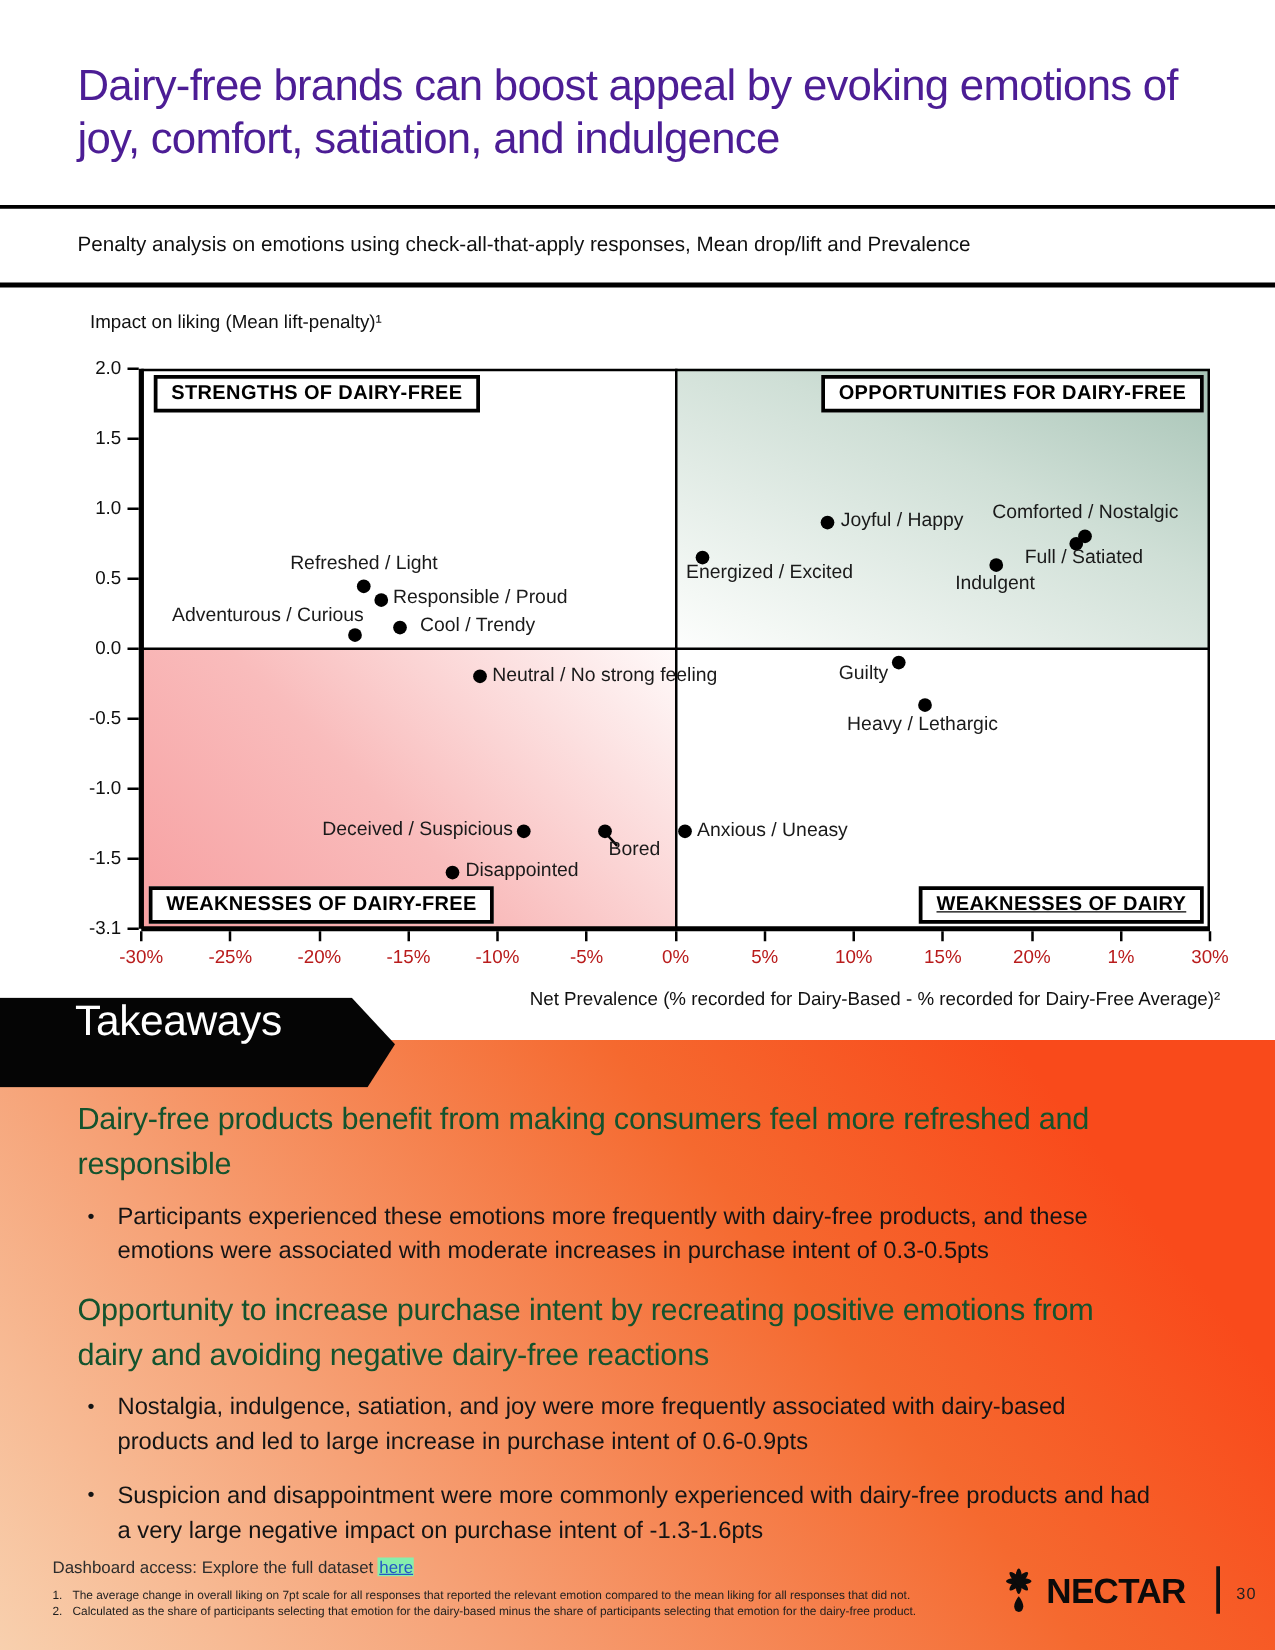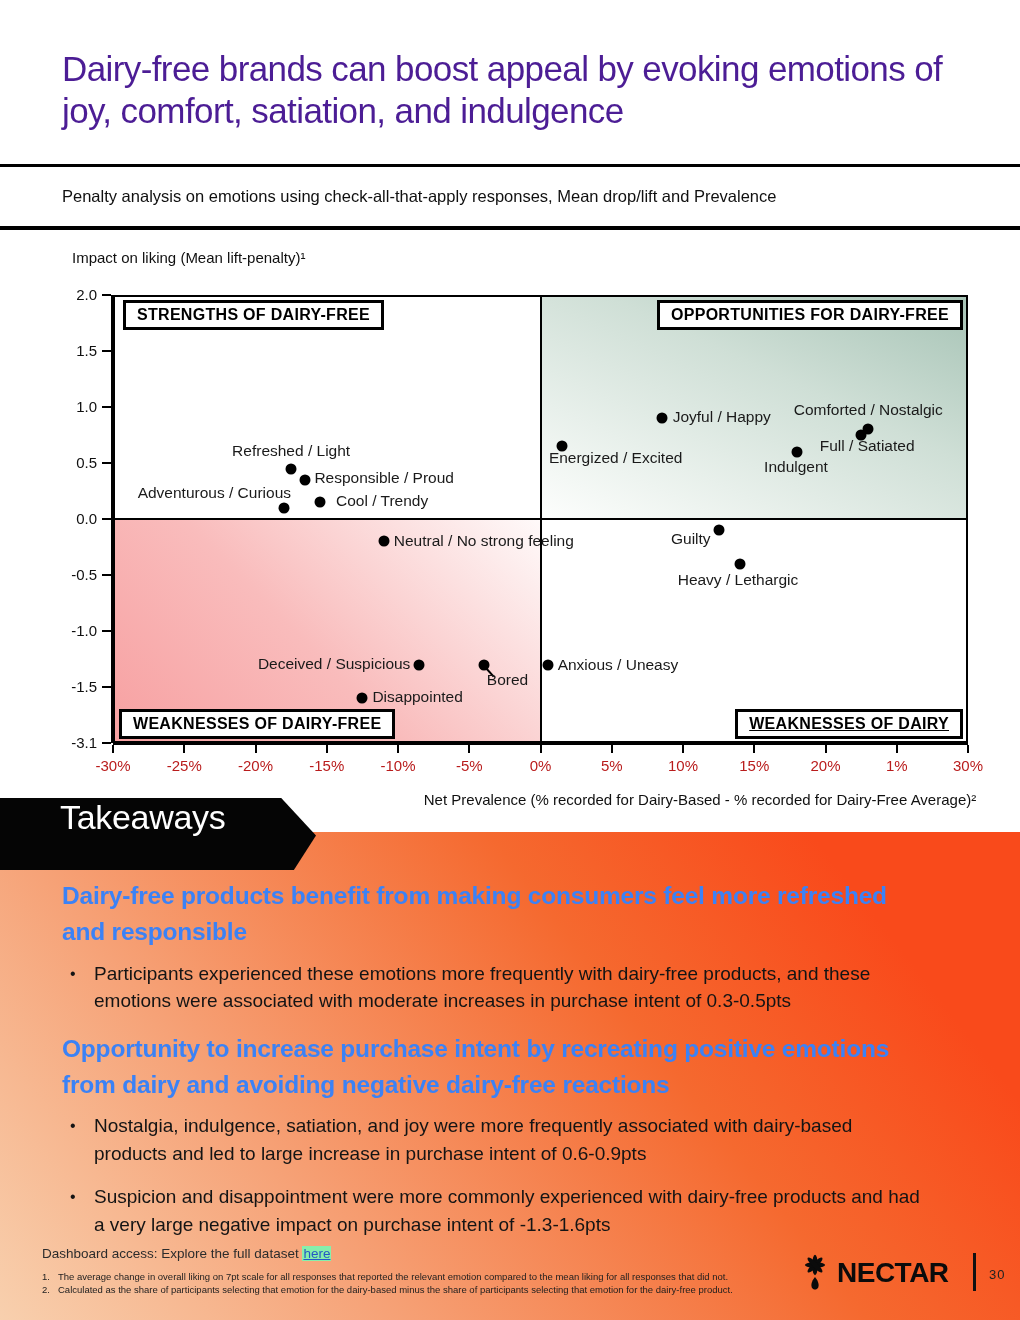--- a/index.html
+++ b/index.html
@@ -48,21 +48,21 @@
   
   .orange {
     position:absolute; left:0; top:832px; width:100%; height:488px;
     background:linear-gradient(52deg,#f8d0ae 0%,#f6a277 28%,#f5692f 62%,#f94a1b 85%);
   }
   .banner { position:absolute; left:0; top:798px; width:316px; height:72px; background:#050505;
     clip-path:polygon(0 0, 89% 0, 100% 52%, 93% 100%, 0 100%); z-index:3;
     display:flex; }
   .banner-label { color:#fff; font-size:34px; font-weight:500; letter-spacing:-0.3px; padding-left:60px; }
   .tk-content { position:absolute; left:62px; top:878px; width:880px; z-index:2; }
-  .tk-heading { font-size:24.5px; font-weight:bold; letter-spacing:-0.2px; line-height:1.48; color:#3b82f6; width:860px; }
+  .tk-heading { font-size:24.5px; font-weight:normal; letter-spacing:-0.2px; line-height:1.48; color:#14532d; width:860px; }
   .tk-bullets { margin:9px 0 14px 8px; }
   .tk-bullet { display:flex; font-size:19px; line-height:1.45; color:#141414; margin-bottom:16px; }
   .tk-bullet .marker { width:24px; flex:none; font-size:16px; padding-top:2px; }
   .tk-bullet .txt { width:836px; }
   .tk-heading.second { margin-top:13px; }
 
   
   .dashboard-line { position:absolute; left:42px; top:1246px; font-size:13.5px; color:#2c2c2c; z-index:4; }
   .dashboard-link { color:#2458c5; text-decoration:underline; background:#86efac; padding:0 1px; }
   .footnotes { position:absolute; left:42px; top:1271px; font-size:9.5px; color:#1d1d1d; line-height:1.35; z-index:4; }

